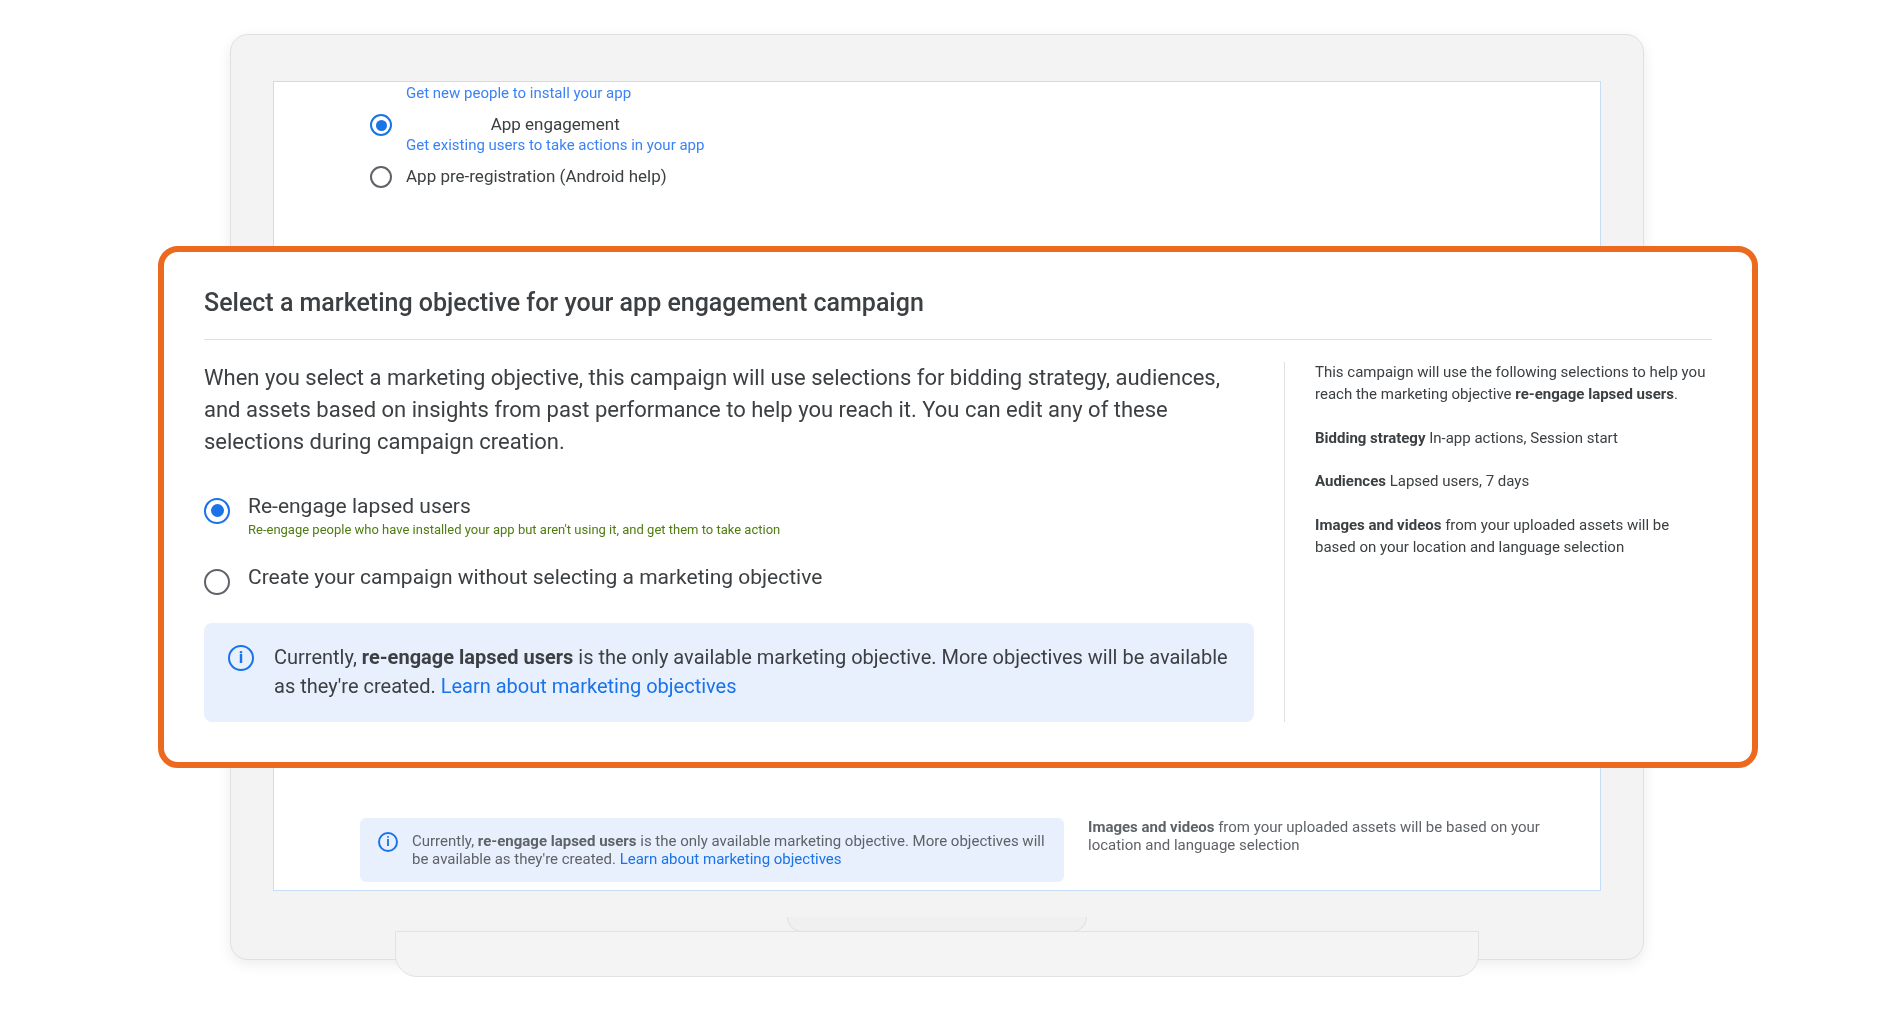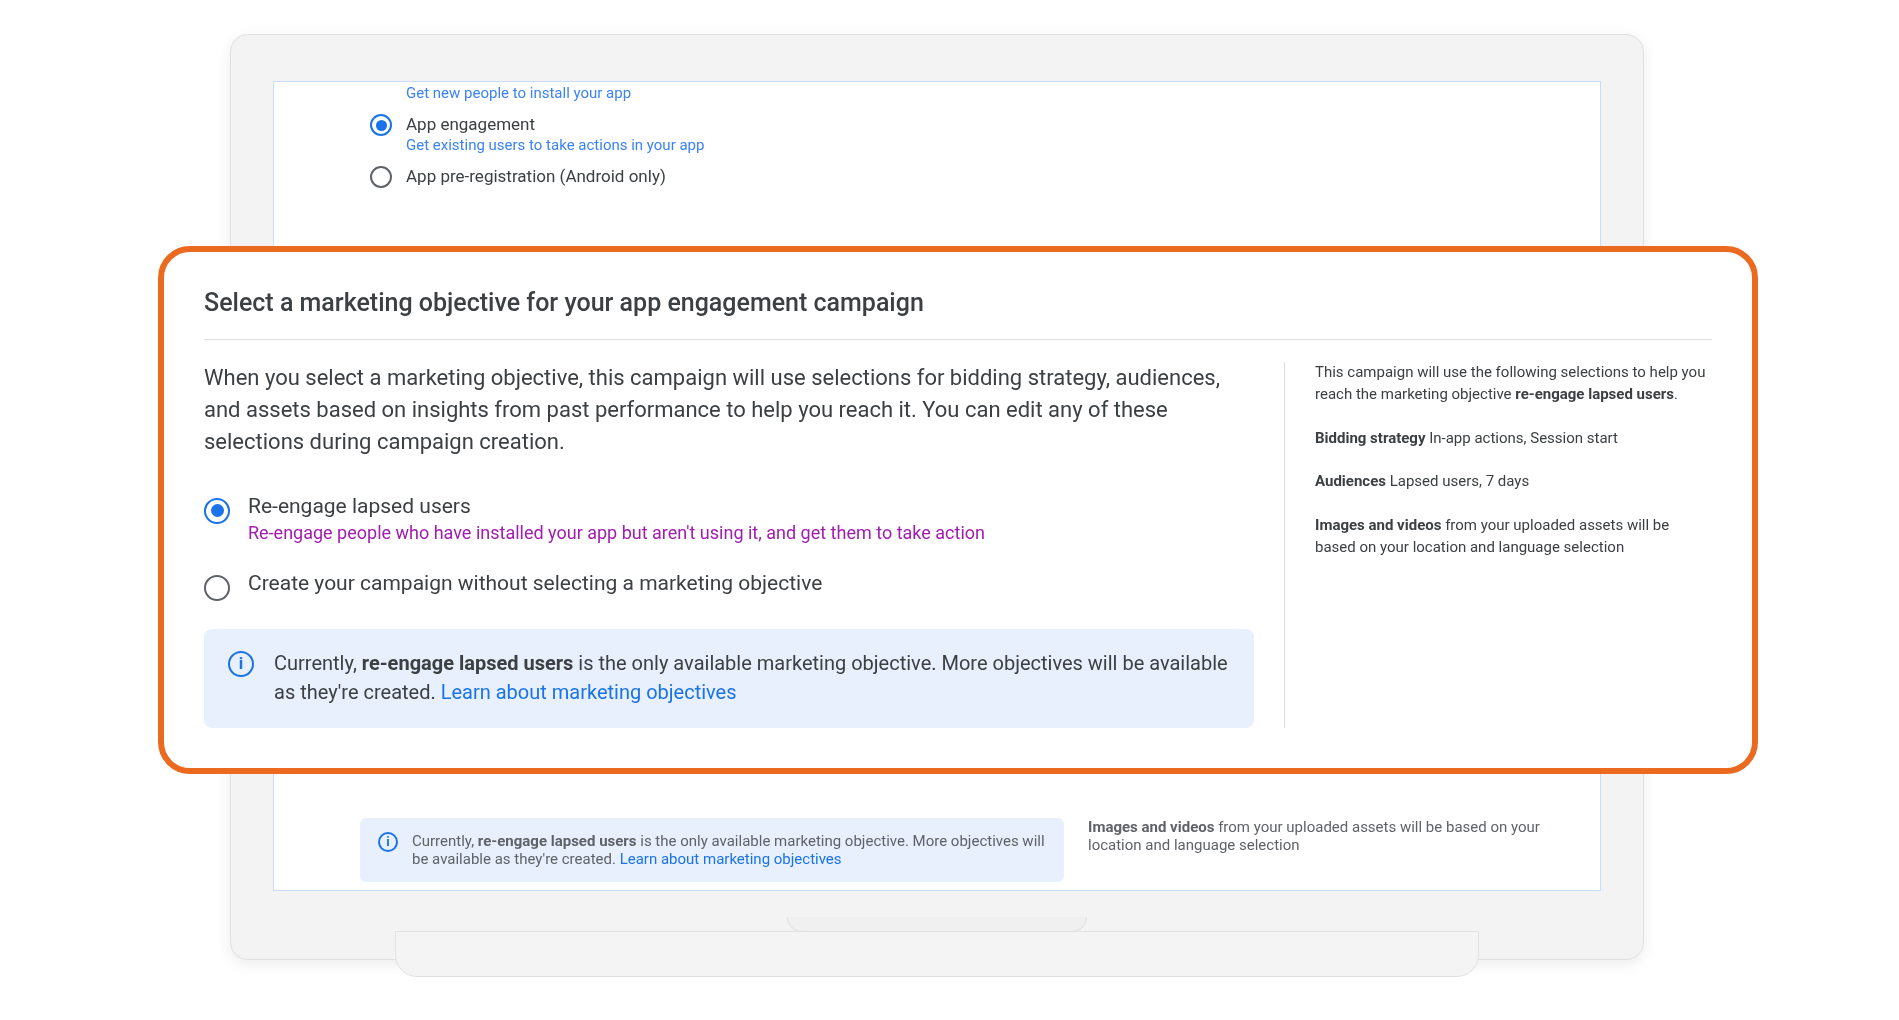--- a/index.html
+++ b/index.html
@@ -42,21 +42,21 @@
     top: -15px; width: 300px; height: 15px;
     background: #f0f0f0;
     border: 1px solid #e0e0e0;
     border-top: none;
     border-radius: 0 0 16px 16px;
   }
 
   
   .bg-content { position: absolute; left: 96px; top: 0; right: 76px; font-size: 17px; color: #5f6368; }
   .bg-radio-row { display: flex; gap: 14px; align-items: flex-start; margin-top: 12px; }
-  .bg-radio-row .label { color: #3c4043; }
+  .bg-radio-row .label { color: #3c4043; text-align: center; }
   .bg-radio-row .desc { color: #3b82f6; font-size: 15px; margin-top: 2px; }
   .radio-off, .radio-on { width: 22px; height: 22px; flex: 0 0 22px; border-radius: 50%; }
   .radio-off { border: 2.5px solid #5f6368; }
   .radio-on  { border: 2.5px solid #1a73e8; display: flex; align-items: center; justify-content: center; }
   .radio-on::after { content: ""; width: 11px; height: 11px; background: #1a73e8; border-radius: 50%; }
 
   
   .bg-lower {
     position: absolute; left: 86px; right: 42px; bottom: 8px;
     display: flex; gap: 24px; font-size: 15px; color: #5f6368;
@@ -73,41 +73,41 @@
     width: 20px; height: 20px; border: 2px solid #1a73e8; border-radius: 50%;
     color: #1a73e8; font-weight: 700; font-size: 13px; line-height: 16px; text-align: center;
     flex: 0 0 20px;
   }
 
   
   .callout {
     position: absolute;
     left: 158px; top: 246px; width: 1600px;
     border: 6px solid #ec6a1f;
-    border-radius: 32px;
+    border-radius: 20px;
     background: #fff;
     padding: 36px 40px 40px 40px;
     z-index: 5;
   }
   .callout h2 {
     font-size: 25px; font-weight: 500; color: #3c4043;
     padding-bottom: 22px;
     border-bottom: 1px solid #e0e0e0;
     margin-bottom: 22px;
   }
   .callout-body { display: flex; gap: 30px; }
   .left { flex: 0 0 1050px; }
   .right { flex: 1; border-left: 1px solid #e0e0e0; padding-left: 30px; font-size: 15px; color: #3c4043; line-height: 1.45; }
   .right p { margin-bottom: 22px; }
   .intro { font-size: 22px; color: #3c4043; line-height: 1.45; margin-bottom: 36px; }
 
   .opt { display: flex; gap: 18px; align-items: flex-start; margin-bottom: 28px; }
   .opt .r { margin-top: 4px; }
   .opt .t { font-size: 21px; color: #3c4043; }
-  .opt .d { font-size: 18px; color: #a21caf; margin-top: 4px; }
+  .opt .d { font-size: 13px; color: #4d7c0f; margin-top: 4px; }
   .opt .r-off { width: 26px; height: 26px; border: 2.5px solid #5f6368; border-radius: 50%; flex: 0 0 26px; }
   .opt .r-on  { width: 26px; height: 26px; border: 2.5px solid #1a73e8; border-radius: 50%; flex: 0 0 26px; display: flex; align-items: center; justify-content: center; }
   .opt .r-on::after { content: ""; width: 13px; height: 13px; background: #1a73e8; border-radius: 50%; }
 
   .info-box-big {
     background: #e8f0fe;
     border-radius: 8px;
     padding: 20px 24px;
     display: flex; gap: 20px;
     font-size: 20px; color: #3c4043; line-height: 1.48;
@@ -137,21 +137,21 @@
       <div class="bg-radio-row">
         <div class="radio-on"></div>
         <div>
           <div class="label">App engagement</div>
           <div class="desc">Get existing users to take actions in your app</div>
         </div>
       </div>
       <div class="bg-radio-row">
         <div class="radio-off"></div>
         <div>
-          <div class="label">App pre-registration (Android only)</div>
+          <div class="label">App pre-registration (Android help)</div>
         </div>
       </div>
     </div>
 
     <div class="bg-lower">
       <div class="info-box">
         <div class="info-i-sm">i</div>
         <div>
           <span>Currently, </span><b>re-engage lapsed users</b><span> is the only available marketing objective. More objectives will be available as they're created. </span><span class="link">Learn about marketing objectives</span>
         </div>

